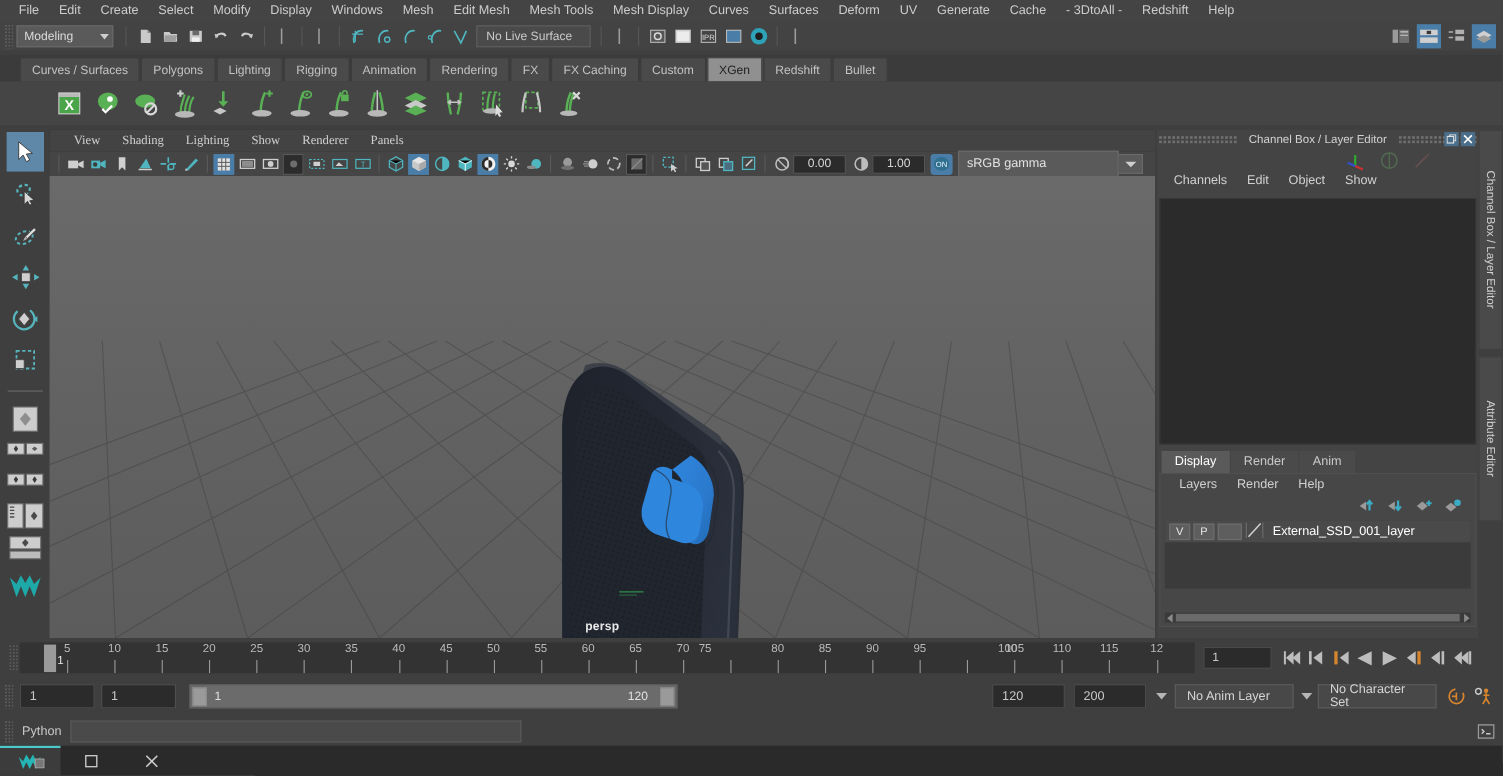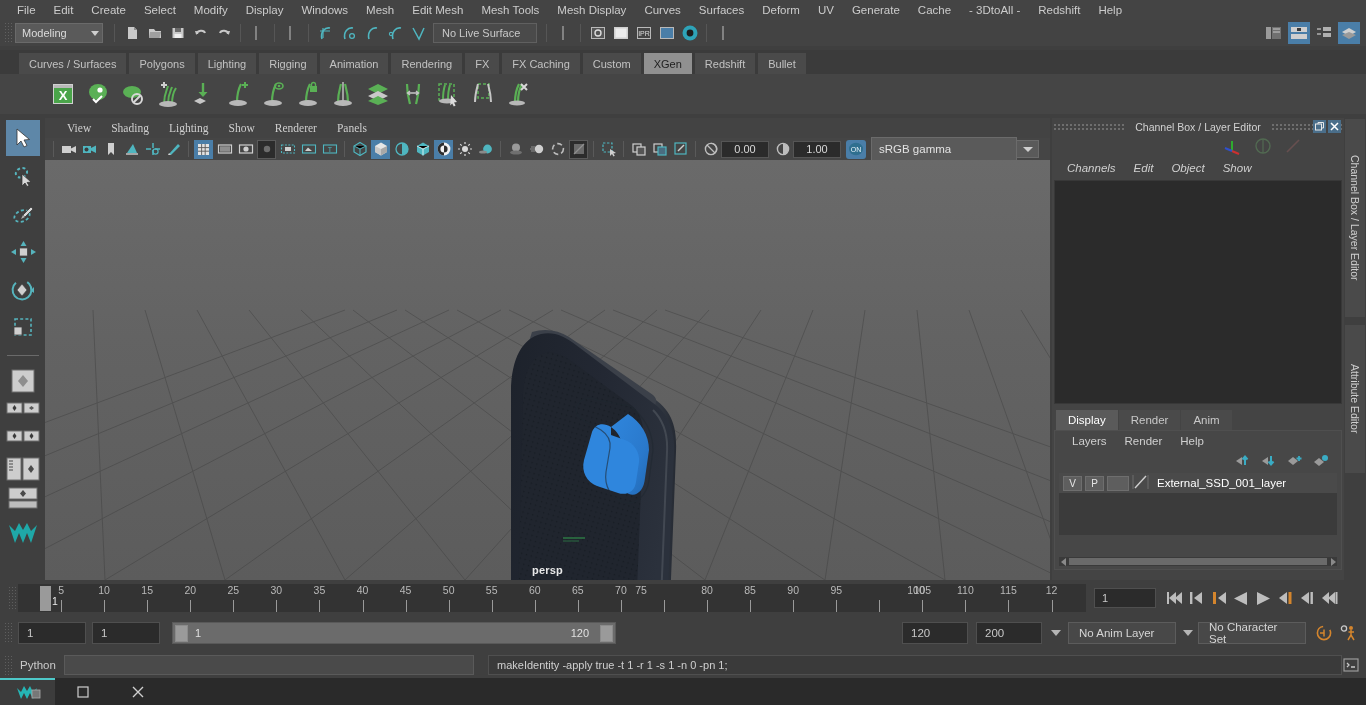--- a/index.html
+++ b/index.html
@@ -110,21 +110,21 @@
   
   .rightpanel{ position:absolute; left:1052px; top:118px; width:292px; height:462px; background:#444;}
   .cbtitle{ height:18px; display:flex; align-items:center; justify-content:center; position:relative;
      font-size:10.5px; color:#d2d2d2; background:#444;}
   .cbtitle .dotsL,.cbtitle .dotsR{ flex:0 0 auto; width:72px; height:8px;
      background-image:radial-gradient(#6e6e6e 40%, transparent 41%); background-size:4px 4px;}
   .cbtitle .tx{ padding:0 10px; white-space:nowrap;}
   .cbwin{ position:absolute; right:3px; top:2px; display:flex; gap:2px;}
   .cbwin .wb{ width:13px;height:13px;background:#4a6e8a;display:flex;align-items:center;justify-content:center;}
   .gizmorow{ height:22px; display:flex;align-items:center;justify-content:flex-end; padding-right:42px; gap:12px;}
-  .cbmenu{ height:20px; display:flex;align-items:center; padding-left:6px;font-style:italic; }
+  .cbmenu{ height:20px; display:flex;padding-left:6px; }
   .cbmenu .m{ padding:0 9px; font-size:11.5px; color:#d0d0d0;}
   .cbbody{ margin:2px 2px 0 2px; height:224px; background:#2b2b2b; border:1px solid #383838;}
   .layertabs{ display:flex; margin-top:6px; padding-left:4px; }
   .layertabs .lt{ height:20px;line-height:20px;padding:0 12px;font-size:11.5px;background:#4a4a4a;color:#c8c8c8;margin-right:1px;}
   .layertabs .lt.active{ background:#5a5a5a; color:#ffffff;}
   .layerbox{ margin:0 2px; border:1px solid #4f4f4f; background:#474747; height:140px; position:relative;}
   .layermenu{ height:20px; display:flex;align-items:center; padding-left:8px;}
   .layermenu .m{padding:0 9px;font-size:11.5px;color:#d0d0d0;}
   .layerbtns{ height:20px; display:flex;align-items:center; justify-content:flex-end; gap:10px; padding-right:12px;}
   .layerlist{ margin:2px 4px; background:#3b3b3b; height:62px; }
@@ -1192,21 +1192,20 @@
           <circle cx="12" cy="4" r="2" fill="#d4852d"></circle>
           <path d="M12 6 L12 11 L9 16 M12 11 L15 16 M9.5 8 L15 8" stroke="#d4852d" stroke-width="1.5" fill="none"></path>
         </svg>
     </div>
   </div>
 
   <div class="cmdrow">
     <div class="grip dots" style="position:absolute;left:4px;top:3px;height:20px"></div>
     <div class="cmdlabel" style="margin-left:12px">Python</div>
     <div class="cmdinput" placeholder=""></div>
-    <div class="cmdout">makeIdentity -apply true -t 1 -r 1 -s 1 -n 0 -pn 1;</div>
     <div style="position:absolute;right:6px;width:18px;height:18px;display:flex;align-items:center;justify-content:center">
       <svg width="16" height="16" viewBox="0 0 16 16">
           <rect x="1" y="2" width="14" height="12" stroke="#9a9a9a" stroke-width="1.2" fill="none"></rect>
           <path d="M4 6 L6 8 L4 10 M8 10h4" stroke="#c9c9c9" stroke-width="1.3" fill="none"></path>
         </svg>
     </div>
   </div>
 
   <div class="taskbar">
     <div class="tbitem active">

